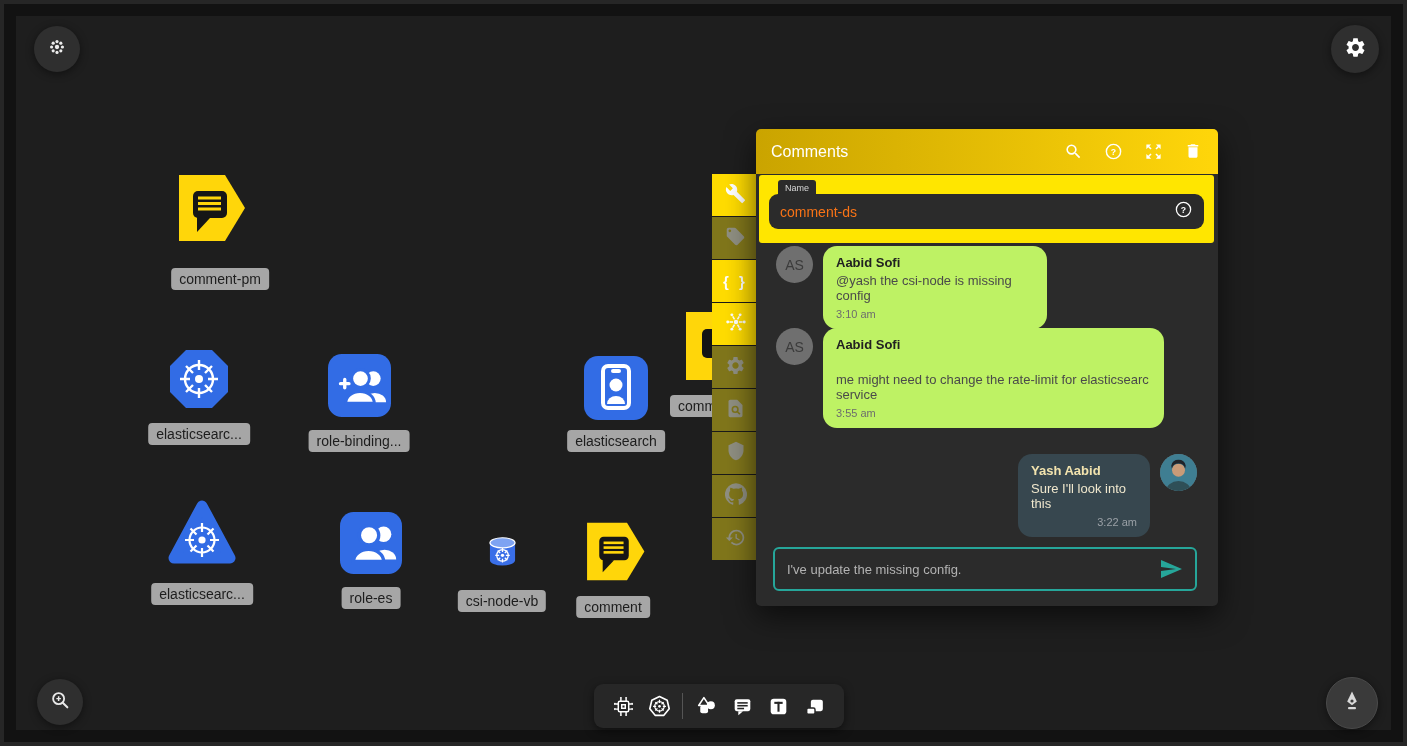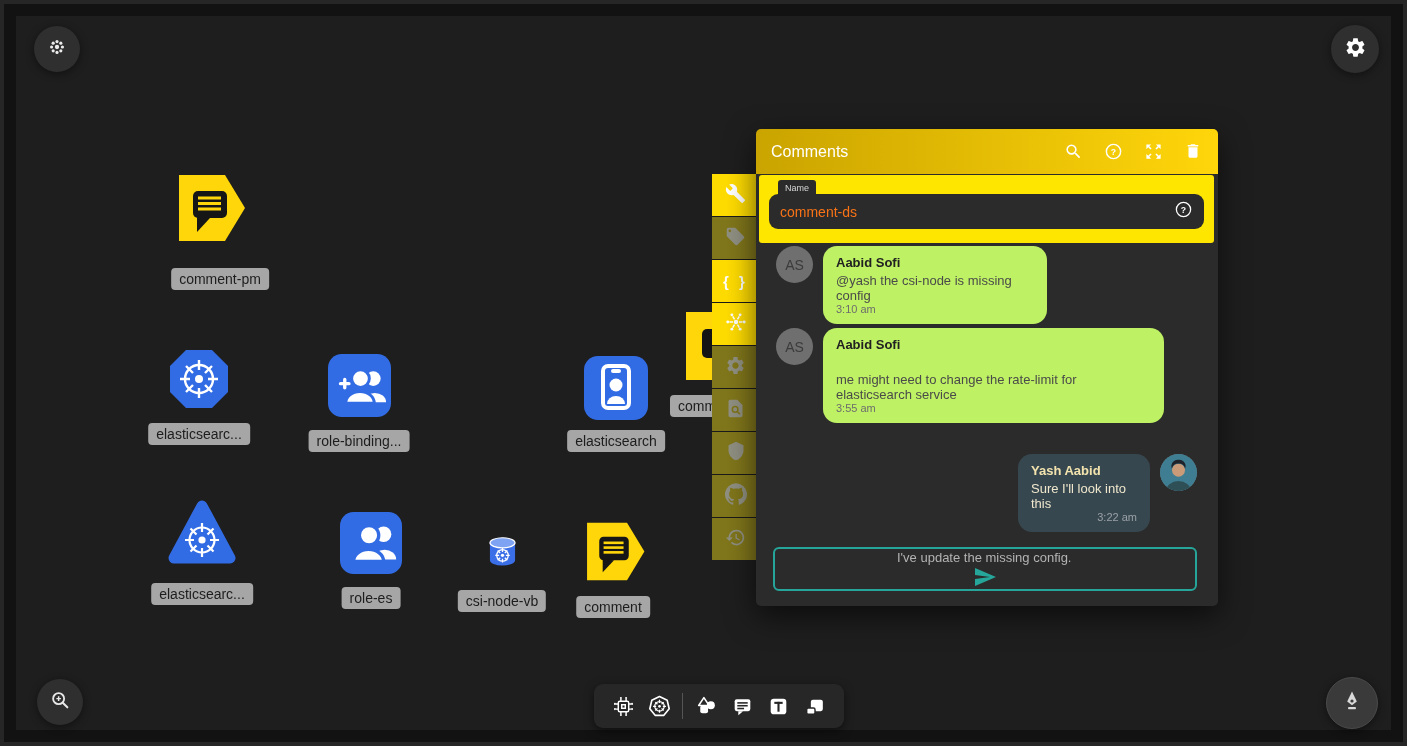--- a/index.html
+++ b/index.html
@@ -53,26 +53,26 @@
     font-size:14px; font-family:Liberation Sans, sans-serif; }
 
   .msg-row { position:absolute; display:flex; gap:10px; }
   .avatar { width:37px; height:37px; border-radius:50%; background:#6f6f6f; color:#3b3b3b;
     font-size:14px; display:flex; align-items:center; justify-content:center; flex:none; }
   .avatar.photo { overflow:hidden; padding:0; }
   .bubble-l { background:#bef264; border-radius:14px; padding:9px 13px; color:#4a4a4a; font-size:13px; }
   .bubble-r { background:#37474f; border-radius:14px; padding:9px 13px; color:#efe7cd; font-size:13px; }
   .b-author { font-weight:bold; color:#212121; font-size:13px; margin-bottom:3px; }
   .b-author.lite { color:#f2e3ae; }
-  .b-time { font-size:11px; color:#6d6d6d; }
+  .b-time { font-size:11px; color:#6d6d6d; margin-top:5px; }
   .b-time.r { color:#9aa0a6; text-align:right; }
   .gap16 { height:17px; }
 
   .composer { position:absolute; left:17px; top:418px; width:424px; height:44px;
-    border:2px solid #26a69a; border-radius:6px; display:flex; align-items:center; padding:0 12px;flex-direction:column; }
+    border:2px solid #26a69a; border-radius:6px; display:flex; align-items:center; padding:0 12px; }
   .composer input { flex:1; background:transparent; border:none; outline:none;
     color:#b3b3b3; font-size:13px; font-family:"Liberation Sans",sans-serif; }
   .send { width:24px; height:24px; cursor:pointer; flex:none; }
 
   
   .btoolbar { position:absolute; left:578px; top:668px; width:250px; height:44px;
     background:#272727; border-radius:9px; box-shadow:0 3px 10px rgba(0,0,0,.5);
     display:flex; align-items:center; justify-content:space-evenly; padding:0 6px; }
   .btool { width:26px; height:26px; display:flex; align-items:center; justify-content:center; cursor:pointer; }
   .bdivider { width:1px; height:26px; background:#555; }
@@ -297,21 +297,21 @@
         <div>@yash the csi-node is missing config</div>
         <div class="b-time">3:10 am</div>
       </div>
     </div>
 
     <div class="msg-row" style="left:20px;top:199px">
       <div class="avatar">AS</div>
       <div class="bubble-l" style="width:341px">
         <div class="b-author">Aabid Sofi</div>
         <div class="gap16"></div>
-        <div>me might need to change the rate-limit for elasticsearch service</div>
+        <div>me might need to change the rate-limit for elasticsearc service</div>
         <div class="b-time">3:55 am</div>
       </div>
     </div>
 
     <div class="msg-row" style="right:21px;top:325px">
       <div class="bubble-r" style="width:132px">
         <div class="b-author lite">Yash Aabid</div>
         <div>Sure I'll look into this</div>
         <div class="b-time r">3:22 am</div>
       </div>

